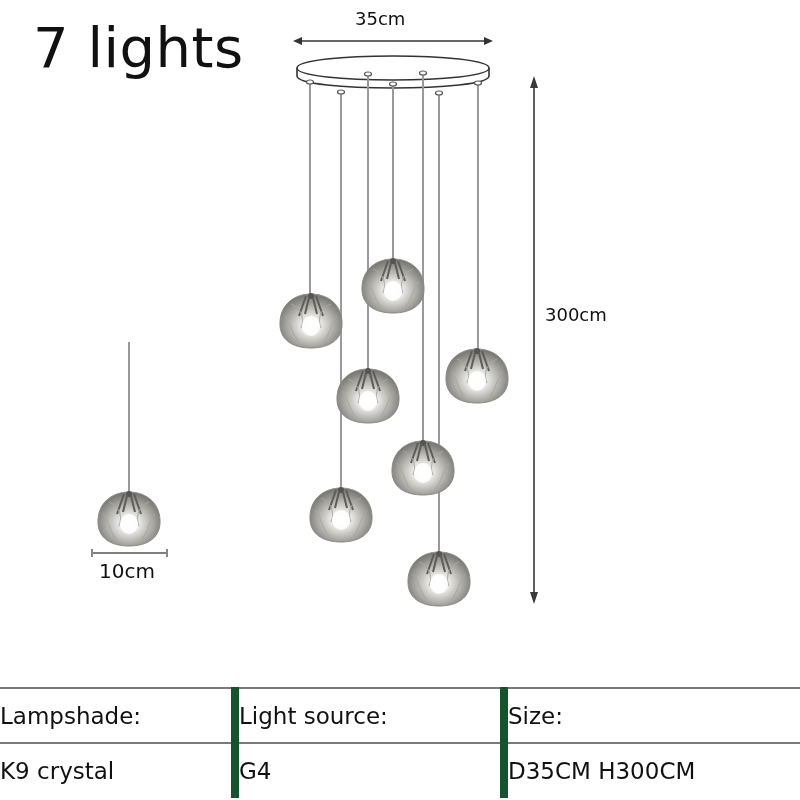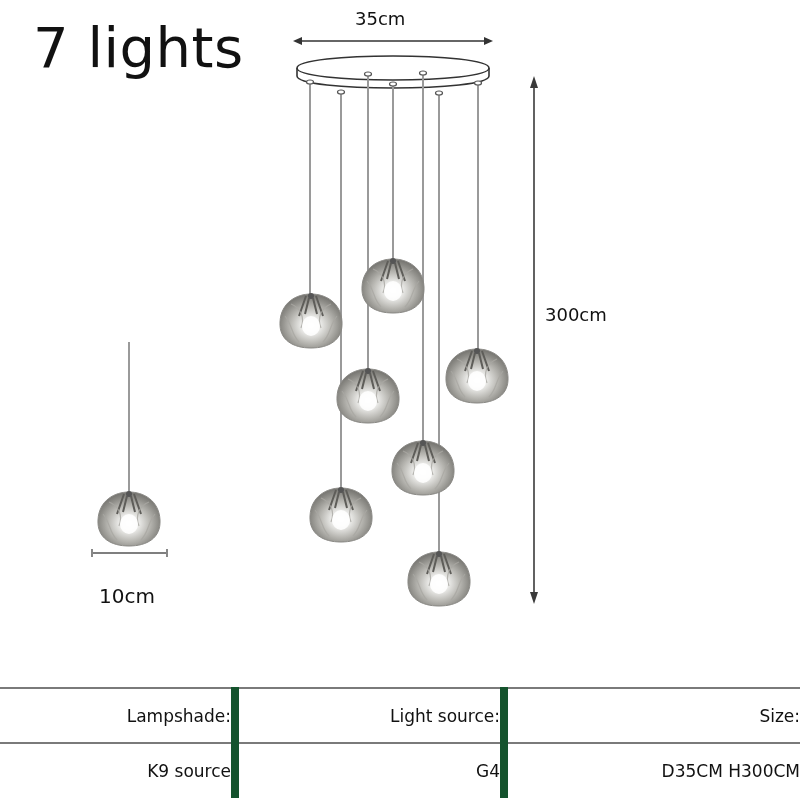--- a/index.html
+++ b/index.html
@@ -3,26 +3,26 @@
 <meta charset="utf-8">
 <style>
   html, body { margin: 0; padding: 0; background: #ffffff; }
   body { width: 800px; height: 800px; position: relative; overflow: hidden;
          font-family: "DejaVu Sans", sans-serif; color: #111; }
   .title { position: absolute; left: 33px; top: 22px; font-size: 56px; line-height: 52px;
            font-weight: 400; letter-spacing: 0.5px; }
   .dim-label { position: absolute; font-size: 18px; line-height: 24px; color: #111; }
   #dim-width-label { left: 355px; top: 7px; }
   #dim-height-label { left: 545px; top: 303px; }
-  #dim-shade-label { left: 99px; top: 584px; font-size: 20px; }
+  #dim-shade-label { left: 99px; top: 559px; font-size: 20px; }
   svg.drawing { position: absolute; left: 0; top: 0; }
   table.specs { position: absolute; left: 0; top: 687px; width: 800px; border-collapse: collapse;
                 font-family: "DejaVu Sans", sans-serif; }
   table.specs td { border-top: 2px solid #7a7a7a; border-bottom: 2px solid #7a7a7a;
-                   text-align: right; font-size: 17px; color: #111; padding: 0; }
+                   text-align: left; font-size: 23px; color: #111; padding: 0; }
   table.specs td + td { border-left: 8px solid #14532d; }
   table.specs tr.head td { height: 53px; }
   table.specs tr.vals td { height: 54px; border-bottom: none; }
   table.specs td.c1 { width: 231px; }
   table.specs td.c2 { width: 261px; }
 </style>
 </head>
 <body>
 
 <div class="title">7 lights</div>
@@ -105,18 +105,18 @@
 </svg>
 
 <table class="specs">
   <tbody>
       <tr class="head">
     <td class="c1">Lampshade:</td>
     <td class="c2">Light source:</td>
     <td class="c3">Size:</td>
   </tr>
   <tr class="vals">
-    <td class="c1">K9 source</td>
+    <td class="c1">K9 crystal</td>
     <td class="c2">G4</td>
     <td class="c3">D35CM H300CM</td>
   </tr>
 </tbody>
   </table>
 
 </body></html>

